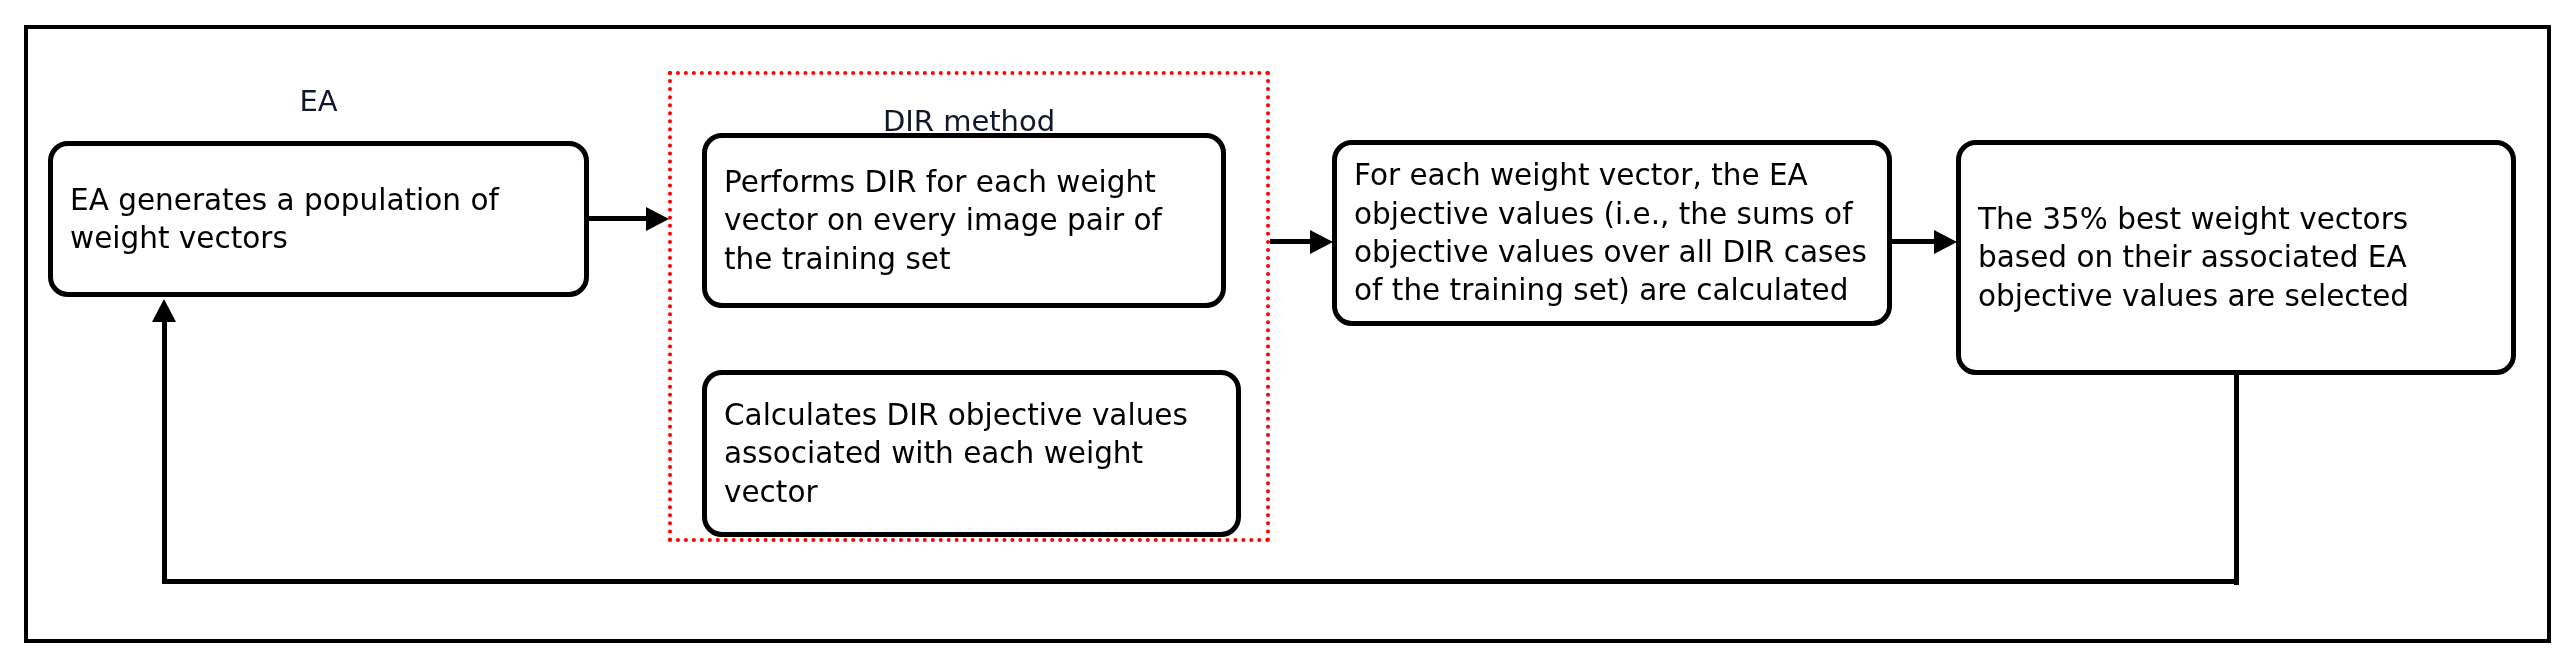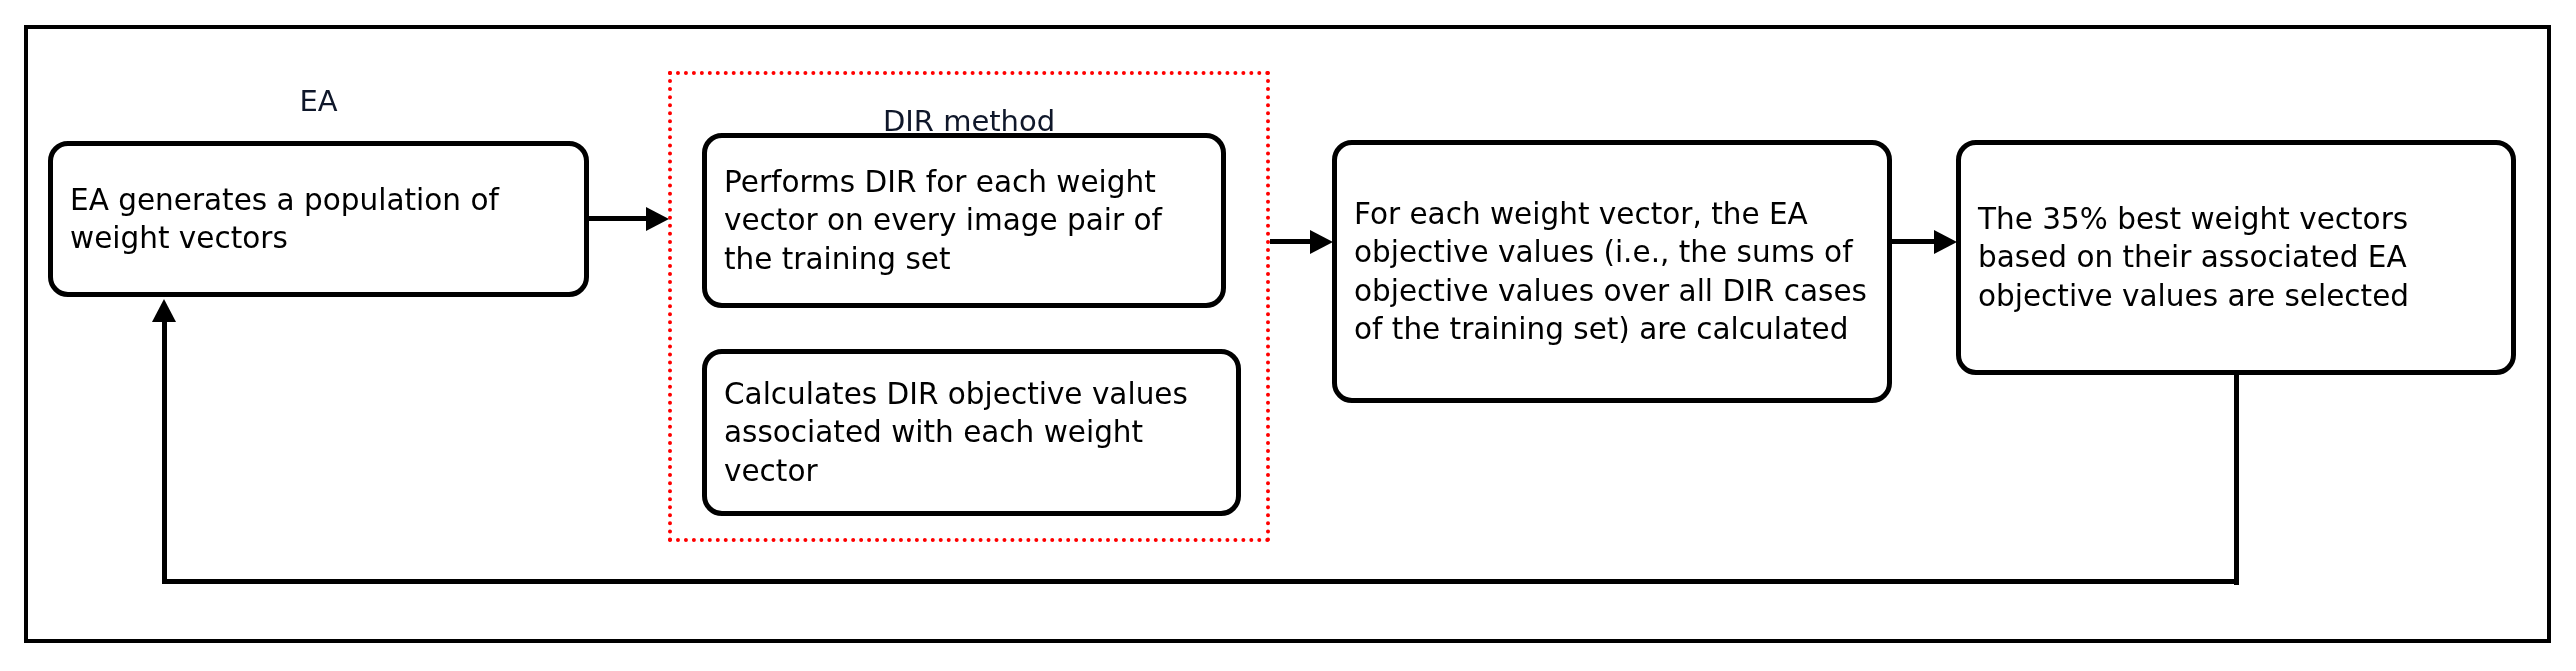--- a/index.html
+++ b/index.html
@@ -69,22 +69,22 @@
     padding: 0 17px;
     font-size: 29.5px;
     line-height: 1.30;
     color: #000000;
     text-align: left;
     width: 100%;
   }
 
   #box-ea-generate   { left: 48px;   top: 141px; width: 541px; height: 156px; justify-content: center; }
   #box-dir-perform   { left: 702px;  top: 133px; width: 524px; height: 175px; justify-content: flex-end; }
-  #box-dir-calculate { left: 702px;  top: 349px; width: 539px; height: 167px; }
-  #box-ea-objective  { left: 1332px; top: 140px; width: 560px; height: 263px; }
+  #box-dir-calculate { left: 702px;  top: 370px; width: 539px; height: 167px; }
+  #box-ea-objective  { left: 1332px; top: 140px; width: 560px; height: 186px; }
   #box-ea-select     { left: 1956px; top: 140px; width: 560px; height: 235px; justify-content: flex-end; }
 
   
   .conn-line {
     position: absolute;
     background: #000000;
   }
   .conn-h { height: 5.4px; }
   .conn-v { width: 5.4px; }
 

